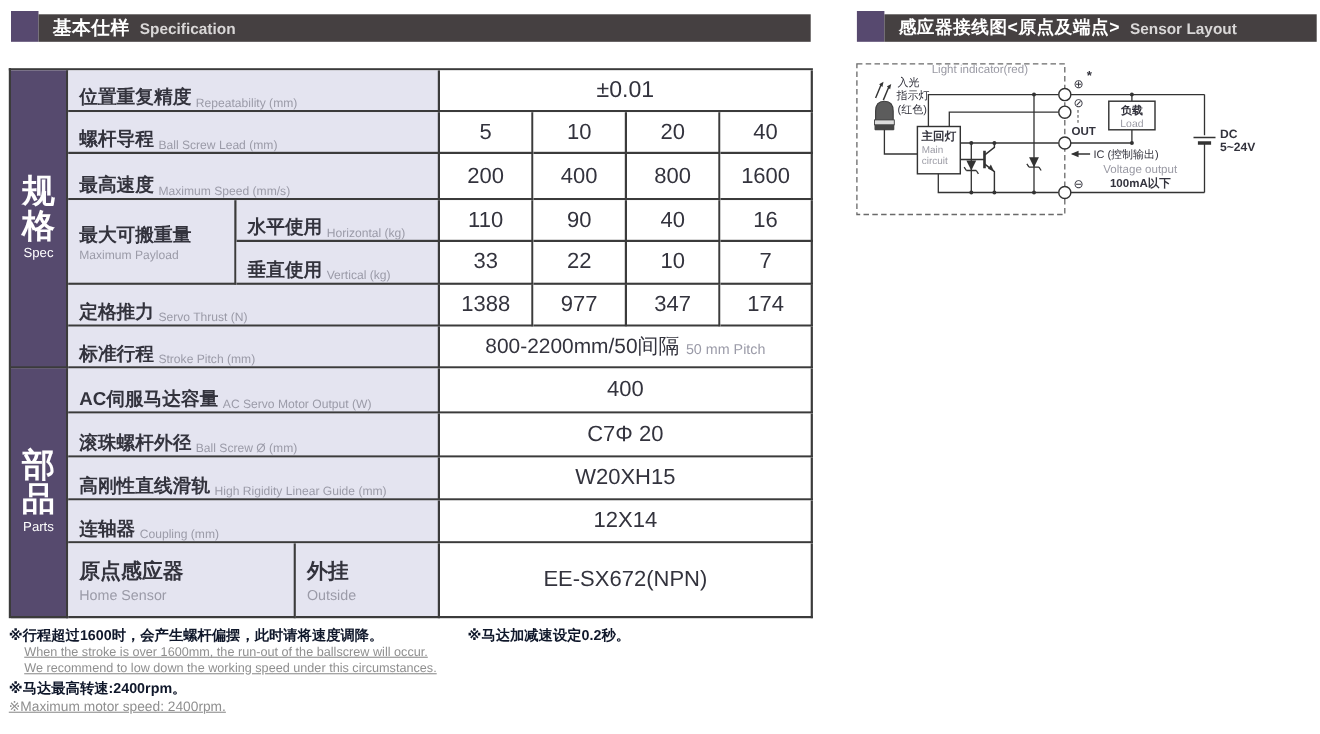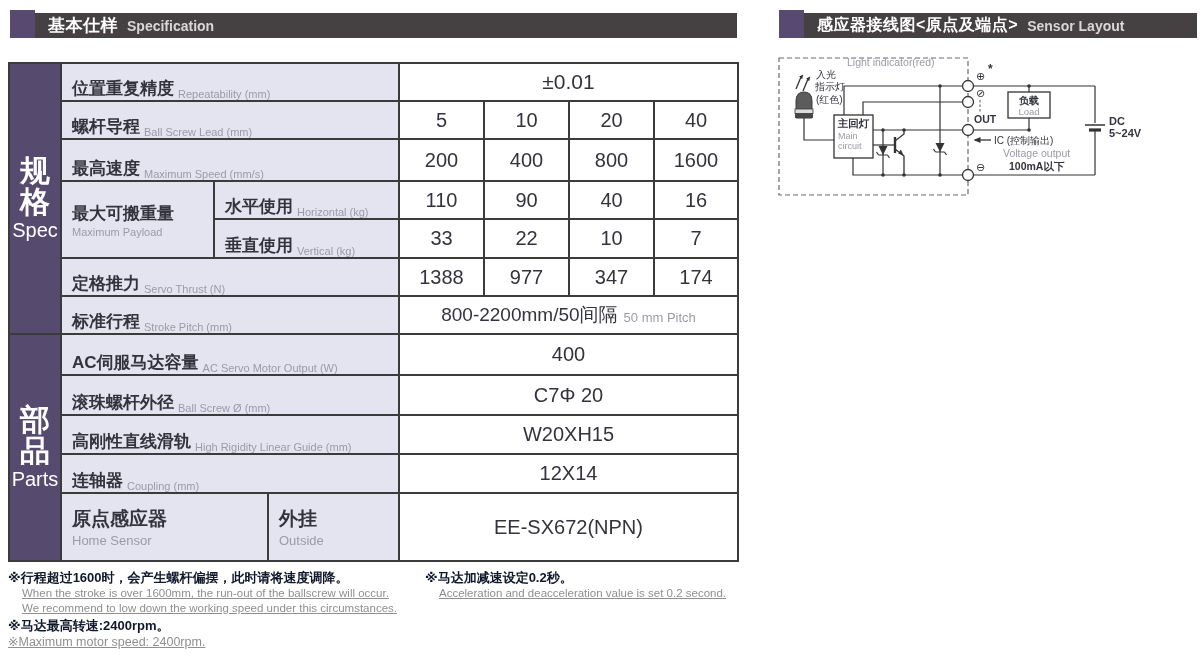--- a/index.html
+++ b/index.html
@@ -24,21 +24,21 @@
     display:grid;
     grid-template-columns:52px 153px 54px 131px 85px 85px 85px 84px;
     grid-template-rows:38px 38px 42px 38px 39px 38px 38px 41px 40px 39px 39px 68px;
     border-top:2px solid #3b3b3b;border-left:2px solid #3b3b3b;
     background:#fff;
   }
   .cell{border-right:2px solid #3b3b3b;border-bottom:2px solid #3b3b3b;box-sizing:border-box;}
   .side{background:#564a6e;color:#fff;display:flex;flex-direction:column;
     align-items:center;justify-content:center;line-height:1.02;}
   .side .big{font-size:30px;font-weight:bold;}
-  .side .sm{font-size:20px;margin-top:3px;}
+  .side .sm{font-size:12px;margin-top:3px;}
   .lab{background:#e4e4f0;display:flex;align-items:flex-end;padding-left:10px;gap:4px;overflow:hidden;}
   .lab .zh{font-size:17px;font-weight:600;color:#33333d;white-space:nowrap;}
   .lab .en{font-size:11px;color:#9b9ba8;white-space:nowrap;padding-top:4px;}
   .lab.stack{flex-direction:column;align-items:flex-start;justify-content:center;gap:1px;}
   .lab.stack .en{padding-top:0;}
   .val{background:#fff;display:flex;align-items:center;justify-content:center;
     font-size:20px;color:#33333d;gap:6px;}
   .val .sub{font-size:13px;color:#9b9ba8;padding-top:4px;}
 
   
@@ -187,21 +187,20 @@
 
 <div class="fnotes" id="fn-col1">
   <div class="fn-red">※行程超过1600时，会产生螺杆偏摆，此时请将速度调降。</div>
   <div class="fn-gray">When the stroke is over 1600mm, the run-out of the ballscrew will occur.</div>
   <div class="fn-gray">We recommend to low down the working speed under this circumstances.</div>
   <div class="fn-red mt">※马达最高转速:2400rpm。</div>
   <div class="fn-gray noind">※Maximum motor speed: 2400rpm.</div>
 </div>
 <div class="fnotes" id="fn-col2">
   <div class="fn-red">※马达加减速设定0.2秒。</div>
-  <div class="fn-gray">Acceleration and deacceleration value is set 0.2 second.</div>
 </div>
 
 <div class="diagram">
 <svg width="430" height="160" viewBox="0 0 430 160">
 
   <rect x="4" y="8" width="189" height="137" fill="none" stroke="#6a6a6a" stroke-width="1.2" stroke-dasharray="5,3"></rect>
 
   <text x="72" y="16" font-size="10.5" class="gy">Light indicator(red)</text>
 
   <g>

